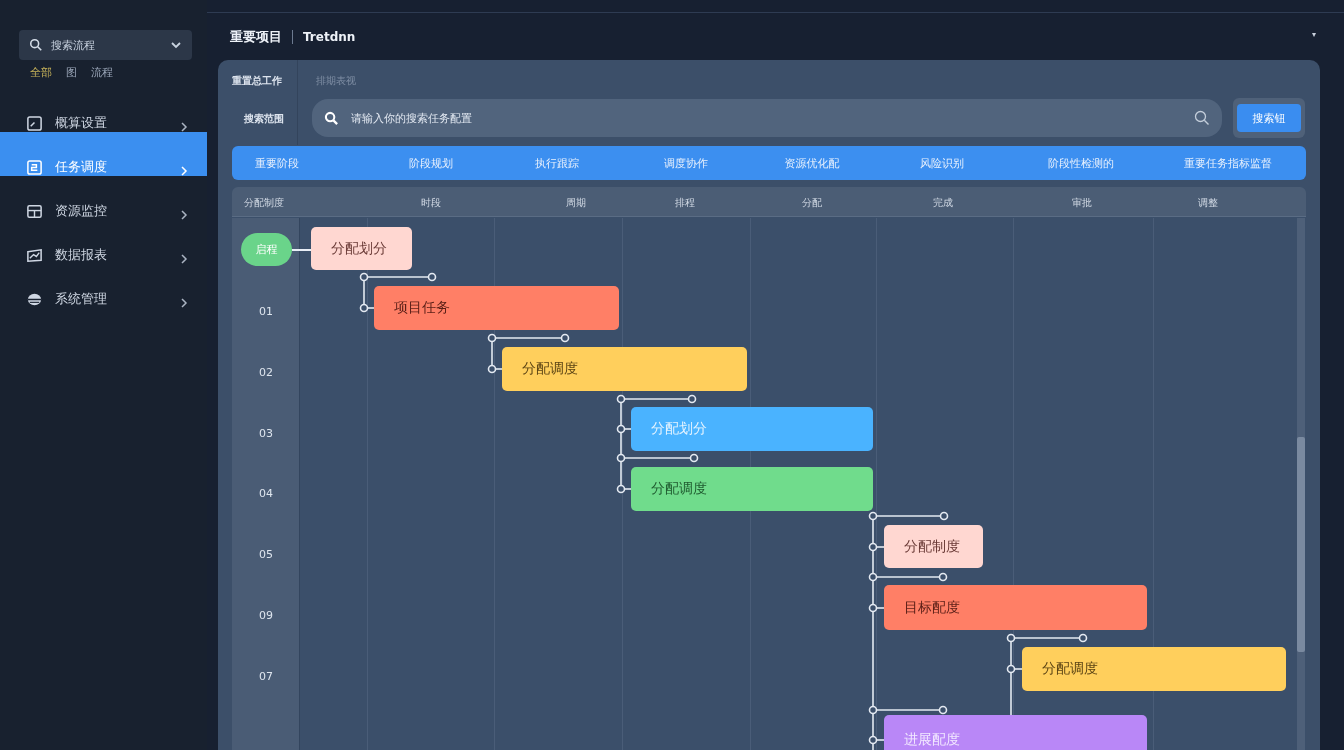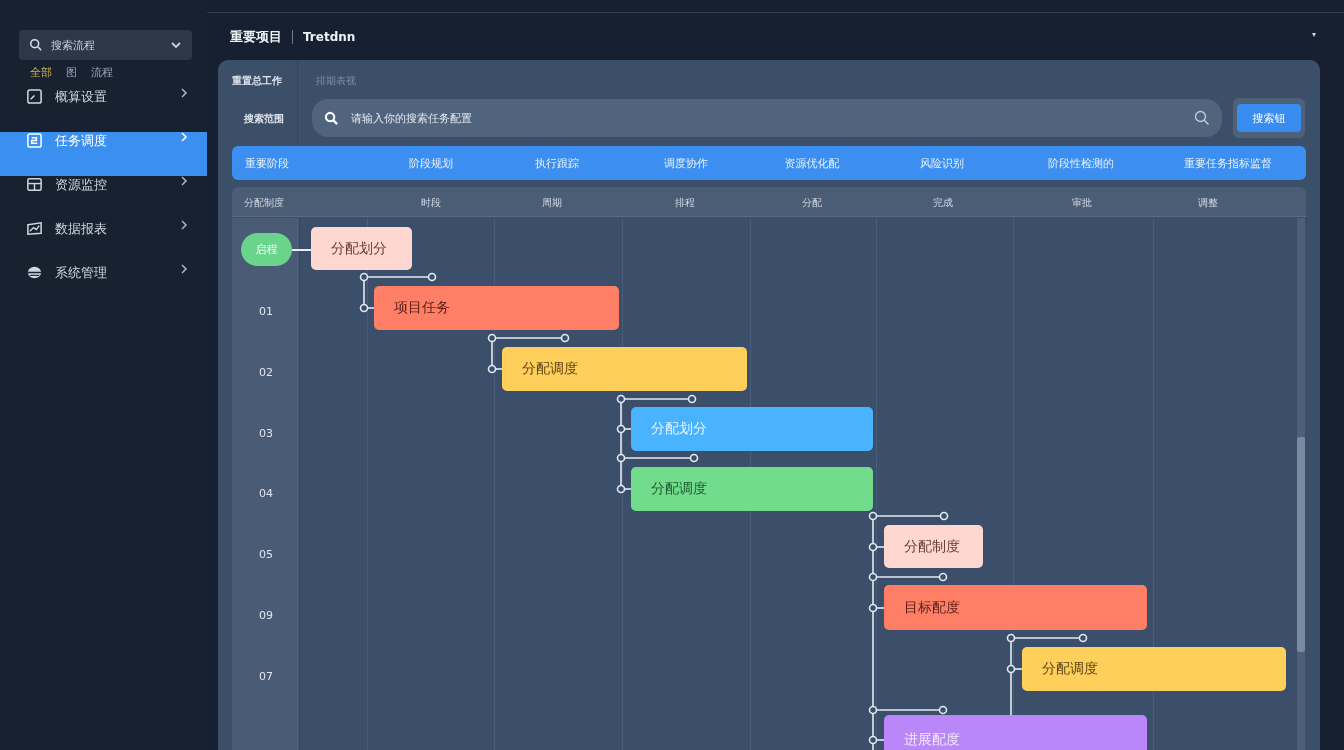--- a/index.html
+++ b/index.html
@@ -18,21 +18,21 @@
     position: absolute; left: 19px; top: 30px; width: 173px; height: 30px;
     background: #2c3748; border-radius: 4px; display: flex; align-items: center; padding: 0 10px;
     font-size: 11px; color: #c9d3e0;
   }
   .side-search .ico { width: 14px; height: 14px; margin-right: 8px; }
   .side-search .label { flex: 1; }
   .side-search .chev { width: 12px; height: 12px; }
   .side-tags { position: absolute; left: 30px; top: 65px; display: flex; gap: 14px; font-size: 11px; color: #9aa6b8; }
   .side-tags .dot { color: #c7b35a; }
   .nav { position: absolute; left: 0; top: 88px; width: 207px; }
-  .nav-item { height: 44px; display: flex; align-items: flex-start; padding: 0 18px 0 26px; font-size: 13px; color: #cfd7e3; }
+  .nav-item { height: 44px; display: flex; align-items: flex-end; padding: 0 18px 0 26px; font-size: 13px; color: #cfd7e3; }
   .nav-item.active { background: #3b8ff0; color: #ffffff; }
   .nav-item .nico { width: 17px; height: 17px; margin-right: 12px; flex-shrink: 0; }
   .nav-item .nlabel { flex: 1; }
   .nav-item .narrow { width: 10px; height: 10px; }
 
   
   .header-title { position: absolute; left: 230px; top: 28px; font-size: 13px; font-weight: bold; color: #eef2f8; display: flex; align-items: center; gap: 10px; }
   .header-title .sep { width: 1px; height: 14px; background: #6c7a90; }
   .header-title .sub { font-weight: bold; font-size: 12px; }
   .header-caret { position: absolute; left: 1312px; top: 30px; font-size: 8px; color: #c8d0dc; }
@@ -54,21 +54,21 @@
   .search-box .sico2 { width: 16px; height: 16px; }
 
   .btn-wrap { position: absolute; left: 1015px; top: 38px; width: 72px; height: 40px; background: #4f6179; border-radius: 6px; }
   .btn-primary { position: absolute; left: 4px; top: 6px; width: 64px; height: 28px; background: #3a8df0; border-radius: 4px; border: none; color: #fff; font-size: 11px; font-family: inherit; }
 
   .tabbar {
     position: absolute; left: 14px; top: 86px; width: 1074px; height: 34px; background: #3c8ff0;
     border-radius: 6px; display: flex; align-items: center; font-size: 11px; color: #e9f1fd;
   }
   .tabbar .tab { position: absolute; top: 10px; white-space: nowrap; transform: translateX(-50%); }
-  .tabbar .tab.first { transform: none; }
+  .tabbar .tab.first { transform: none; margin-left: 10px; }
 
   .grid-area { position: absolute; left: 14px; top: 127px; width: 1074px; height: 580px; background: #3b4f6a; border-radius: 6px 6px 0 0; overflow: hidden; }
   .grid-header { position: absolute; left: 0; top: 0; width: 1074px; height: 30px; background: #4b5d75; border-bottom: 1px solid #5a6c84; font-size: 10px; color: #d3dbe6; }
   .grid-header .col { position: absolute; top: 9px; transform: translateX(-50%); white-space: nowrap; }
   .grid-header .col.first { transform: none; }
   .row-axis { position: absolute; left: 0; top: 31px; width: 68px; height: 560px; background: #4a5c75; border-right: 1px solid #33455e; }
   .row-axis .rl { position: absolute; width: 68px; text-align: center; font-size: 11px; color: #dfe6ef; }
   .vline { position: absolute; top: 31px; width: 1px; height: 560px; background: #4a5d78; }
 
   .start-pill { position: absolute; left: 9px; top: 46px; width: 51px; height: 33px; background: #6ad48a; border-radius: 17px; color: #ffffff; font-size: 11px; display: flex; align-items: center; justify-content: center; text-align: center; }
@@ -199,21 +199,21 @@
     <span class="tab" style="left:580px;">资源优化配</span>
     <span class="tab" style="left:710px;">风险识别</span>
     <span class="tab" style="left:849px;">阶段性检测的</span>
     <span class="tab" style="left:996px;">重要任务指标监督</span>
   </div>
 
   <div class="grid-area">
     <div class="grid-header">
       <span class="col first" style="left:12px;">分配制度</span>
       <span class="col" style="left:199px;">时段</span>
-      <span class="col" style="left:320px;">周期</span>
+      <span class="col" style="left:344px;">周期</span>
       <span class="col" style="left:453px;">排程</span>
       <span class="col" style="left:580px;">分配</span>
       <span class="col" style="left:711px;">完成</span>
       <span class="col" style="left:850px;">审批</span>
       <span class="col" style="left:976px;">调整</span>
     </div>
 
     <div class="row-axis">
       <span class="rl" style="top:87px;">01</span>
       <span class="rl" style="top:148px;">02</span>

